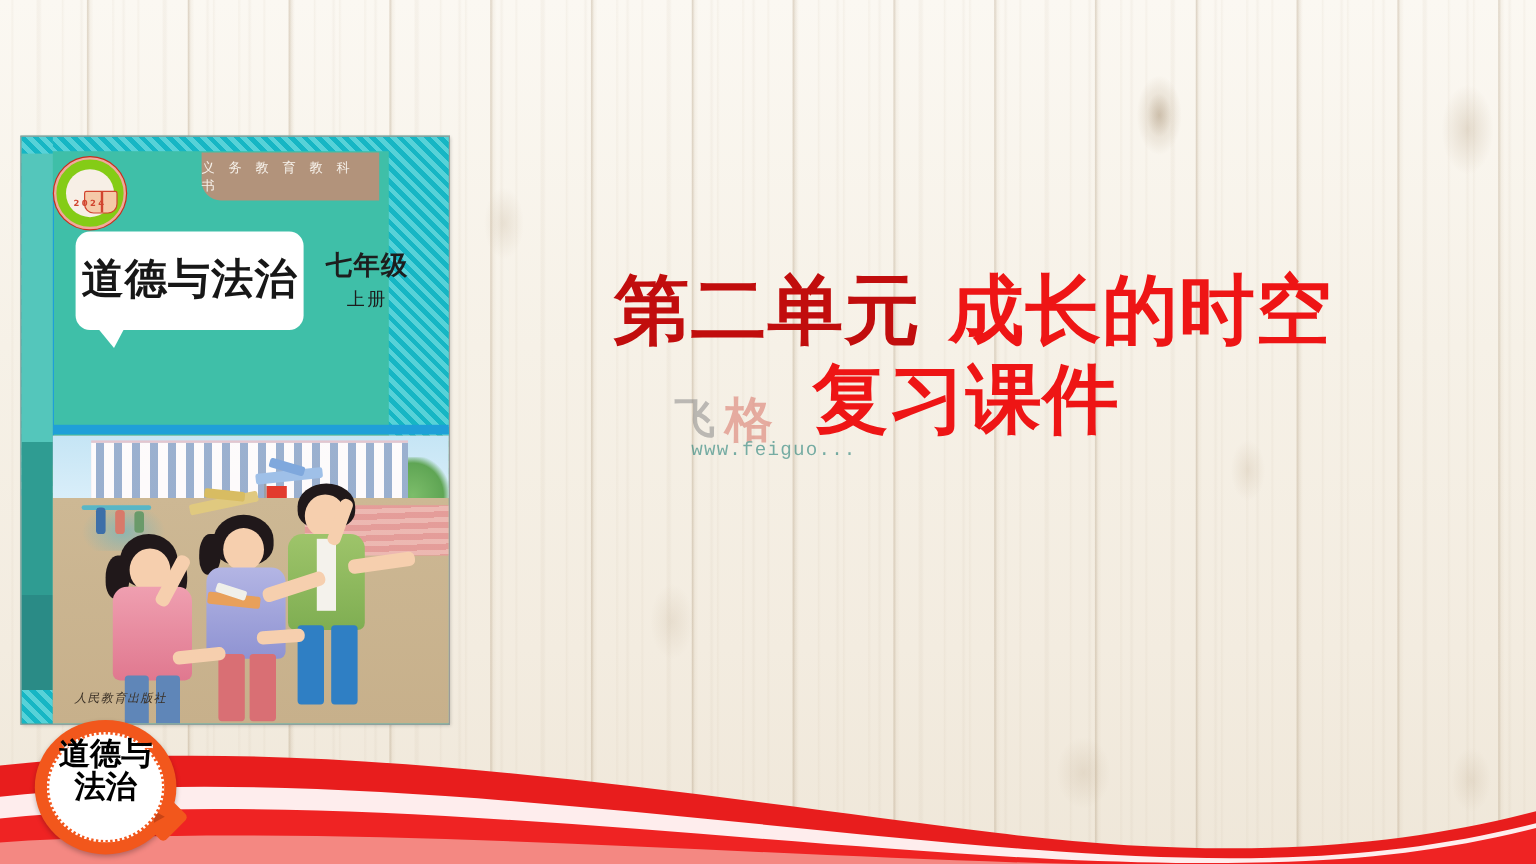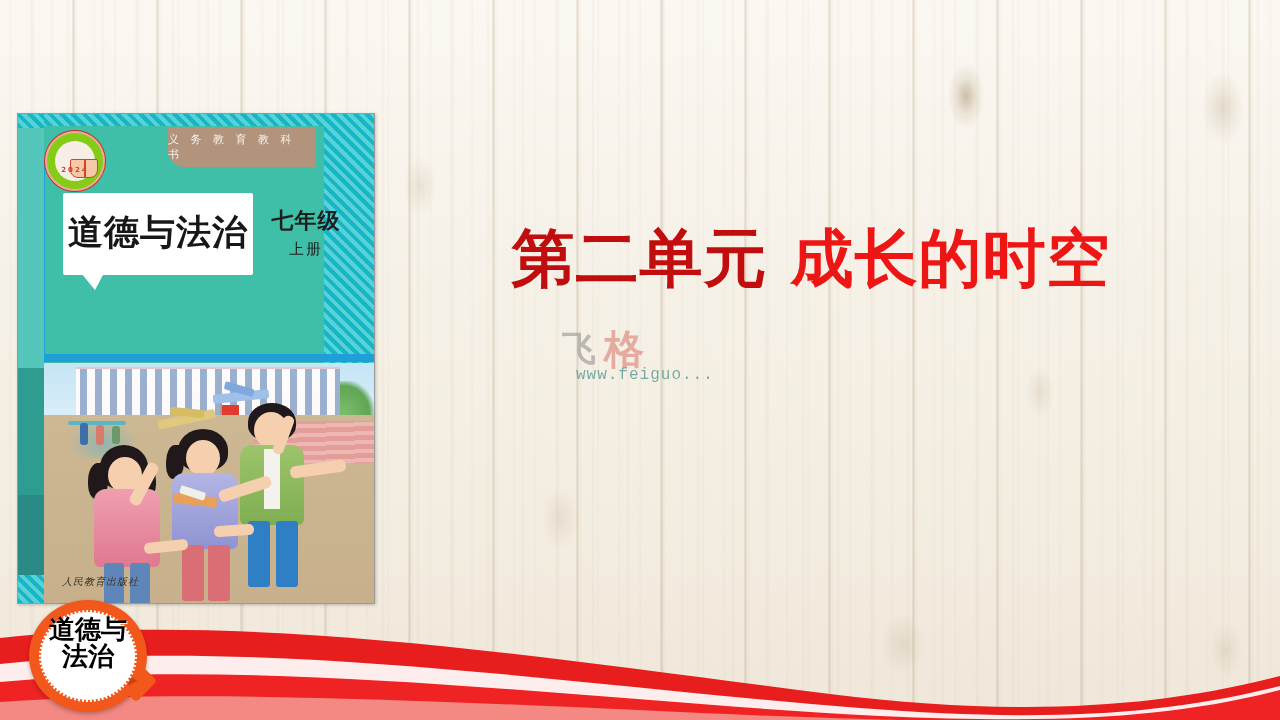--- a/index.html
+++ b/index.html
@@ -144,21 +144,21 @@
     color: #f6f1ea;
     font-size: 11px;
     letter-spacing: 4px;
     font-family: "DejaVu Serif","Liberation Serif",serif;
   }
   
   .bk-plate {
     position: absolute;
     left: 45px; top: 79px; width: 190px; height: 82px;
     background: #ffffff;
-    border-radius: 2px;
+    border-radius: 12px;
   }
   .bk-plate:after {
     content: "";
     position: absolute;
     left: 18px; bottom: -15px;
     border-left: 14px solid transparent;
     border-right: 9px solid transparent;
     border-top: 17px solid #ffffff;
   }
   .bk-plate span {
@@ -509,20 +509,21 @@
       </div>
 
       <div class="il-pub">人民教育出版社</div>
     </div>
   </div>
 
   <div class="main-title">
     <div class="mt-line1">
       <span class="mt-unit">第二单元</span><span> </span><span class="mt-topic">成长的时空</span>
     </div>
+    <div class="mt-line2">复习课件</div>
   </div>
 
   <div class="watermark">
     <div class="wm-fei">飞</div>
     <div class="wm-red">格</div>
     <div class="wm-url">www.feiguo...</div>
   </div>
 
   <svg class="wave" viewBox="0 0 1280 130" preserveAspectRatio="none">
     <path d="M0,48 C250,20 560,70 830,104 C1010,126 1150,120 1280,86 L1280,130 L0,130 Z" fill="#e81d1d"></path>

